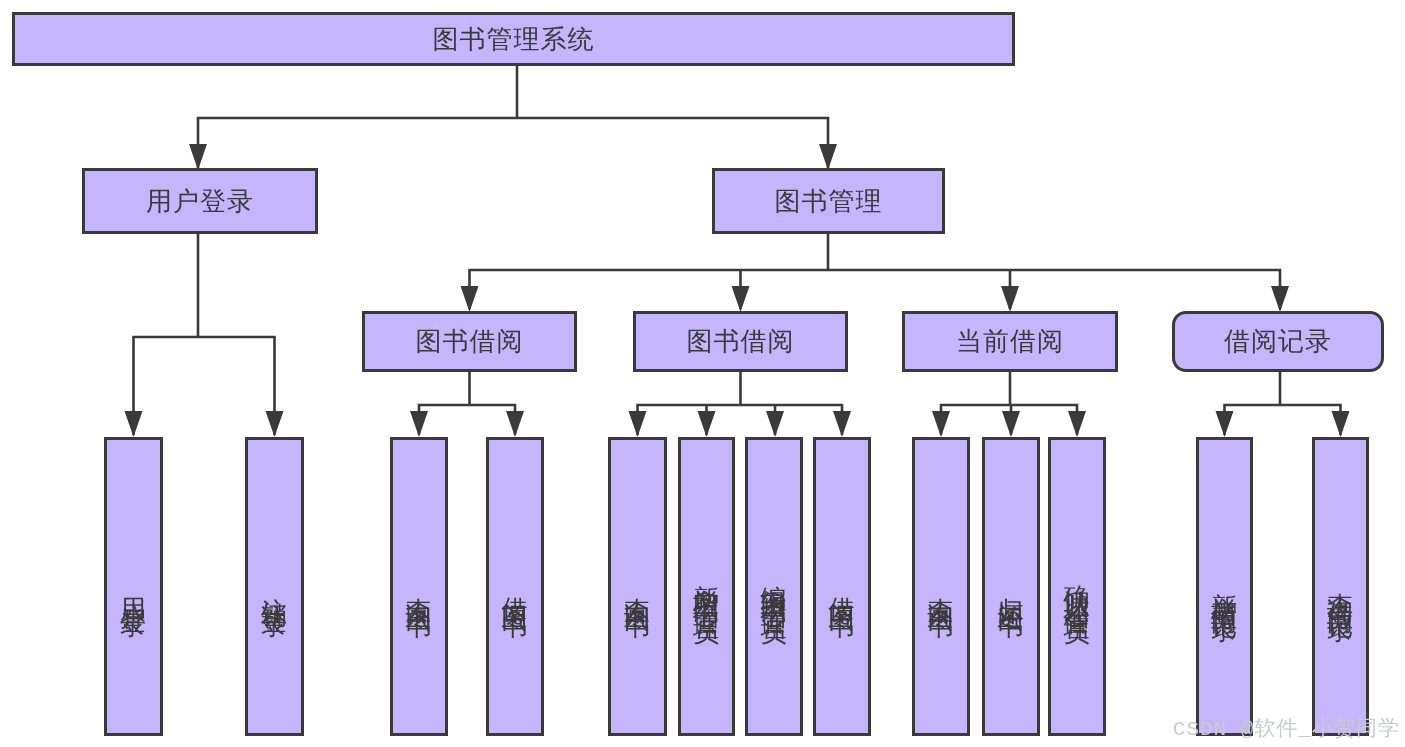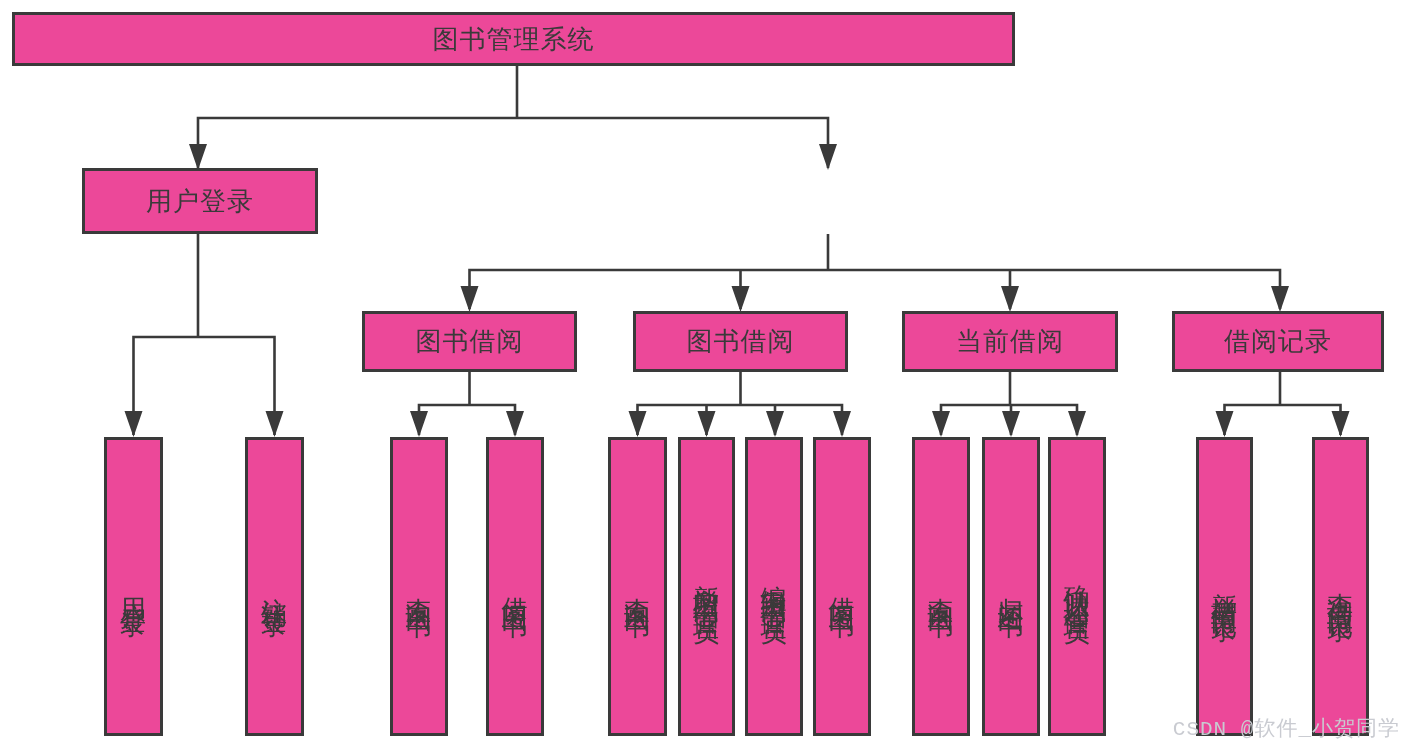--- a/index.html
+++ b/index.html
@@ -23,21 +23,21 @@
   #wires{
     position:absolute;
     left:0;top:0;
     width:1405px;height:747px;
     pointer-events:none;
   }
   .box{
     position:absolute;
     box-sizing:border-box;
     border:3px solid var(--line);
-    background:#ec4899;
+    background:#c4b5fd;
     display:flex;
     align-items:center;
     justify-content:center;
     font-size:26px;
     color:var(--text);
     letter-spacing:1px;
     z-index:2;
   }
   .vbox span{
     writing-mode:vertical-rl;
@@ -45,21 +45,21 @@
     line-height:1;
     letter-spacing:5px;
   }
   
   .n-root{left:12px;top:12px;width:1003px;height:54px;}
   .n-user-login{left:82px;top:168px;width:236px;height:66px;}
   .n-book-mgmt{left:712px;top:168px;width:233px;height:66px;}
   .n-new-book{left:362px;top:311px;width:215px;height:61px;}
   .n-book-borrow{left:633px;top:311px;width:215px;height:61px;}
   .n-current-borrow{left:902px;top:311px;width:216px;height:61px;}
-  .n-borrow-records{left:1172px;top:311px;width:212px;height:61px;}
+  .n-borrow-records{left:1172px;top:311px;width:212px;height:61px;border-radius:14px;}
   .leaf{top:437px;height:299px;}
   .n-ul-login{left:104px;width:59px;}
   .n-ul-logout{left:245px;width:59px;}
   .n-nb-query{left:390px;width:58px;}
   .n-nb-borrow{left:486px;width:58px;}
   .n-bb-query{left:608px;width:59px;}
   .n-bb-add{left:678px;width:57px;}
   .n-bb-edit{left:745px;width:58px;}
   .n-bb-borrow{left:813px;width:58px;}
   .n-cb-query{left:912px;width:58px;}
@@ -101,20 +101,23 @@
              M932 411h18L941 437z M1002 411h18L1011 437z M1068 411h18L1077 437z
              M1215.5 411h18L1224.5 437z M1331.5 411h18L1340.5 437z"></path>
   </svg>
 
   <div class="box n-root">
     <span>图书管理系统</span>
   </div>
 
   <div class="box n-user-login">
     <span>用户登录</span>
+  </div>
+  <div class="box n-book-mgmt">
+    <span>图书管理</span>
   </div>
 
   <div class="box n-new-book">
     <span>图书借阅</span>
   </div>
   <div class="box n-current-borrow">
     <span>当前借阅</span>
   </div>
   <div class="box n-book-borrow">
     <span>图书借阅</span>

